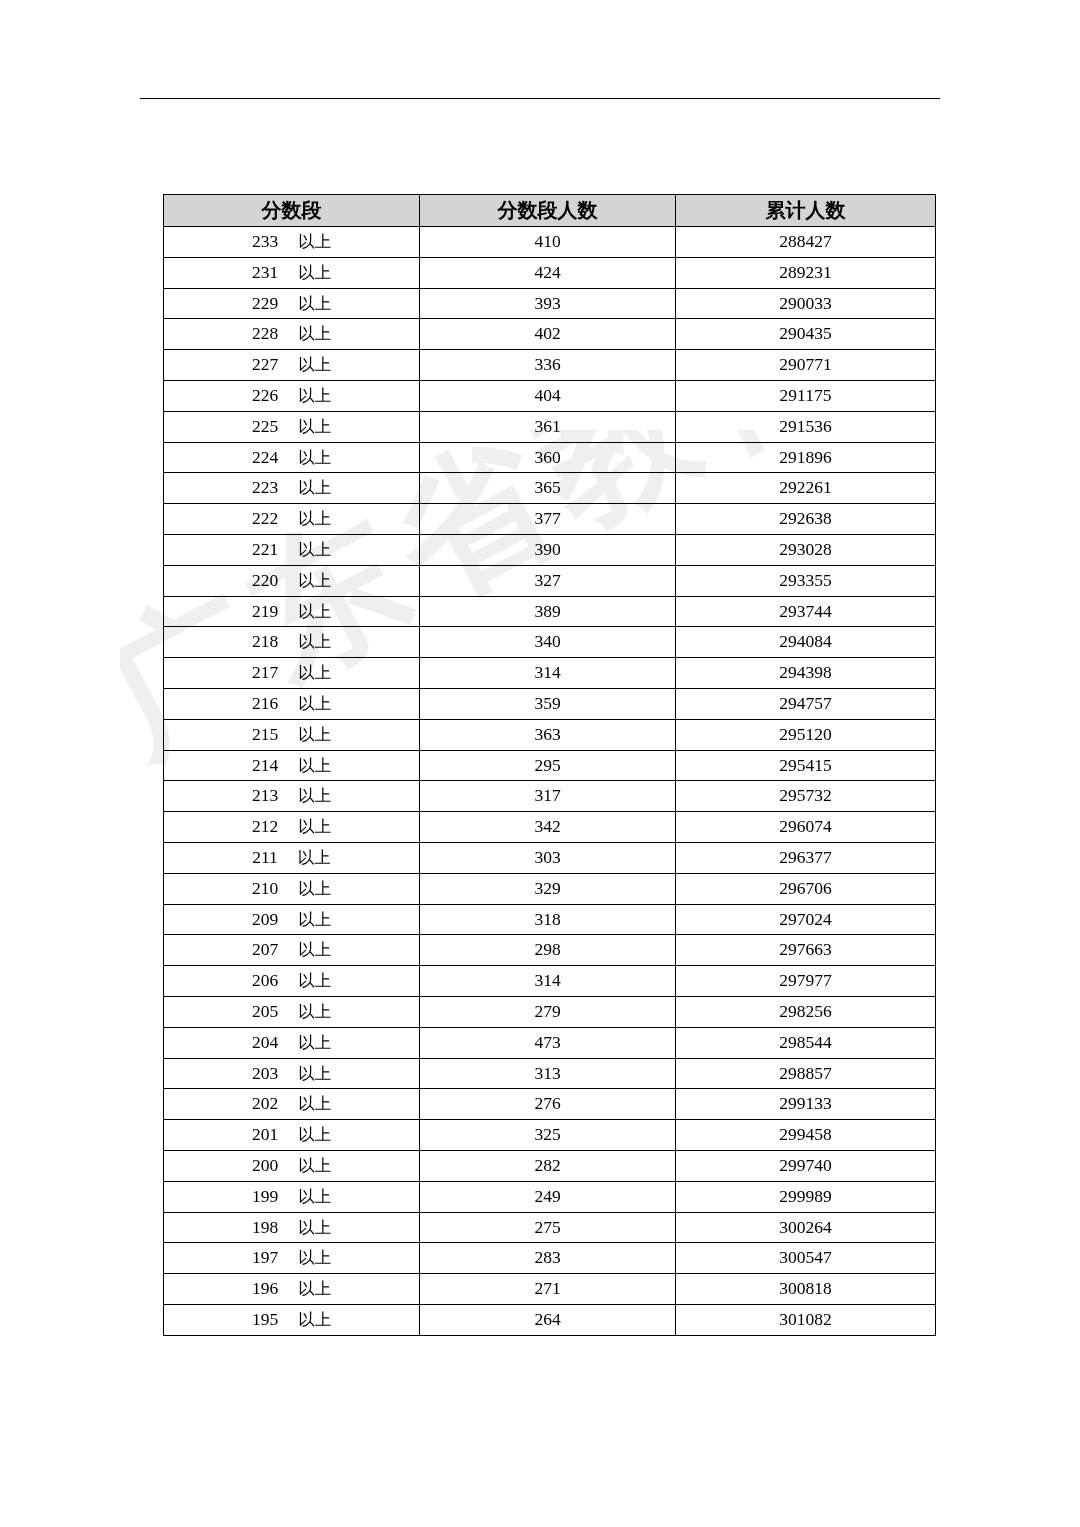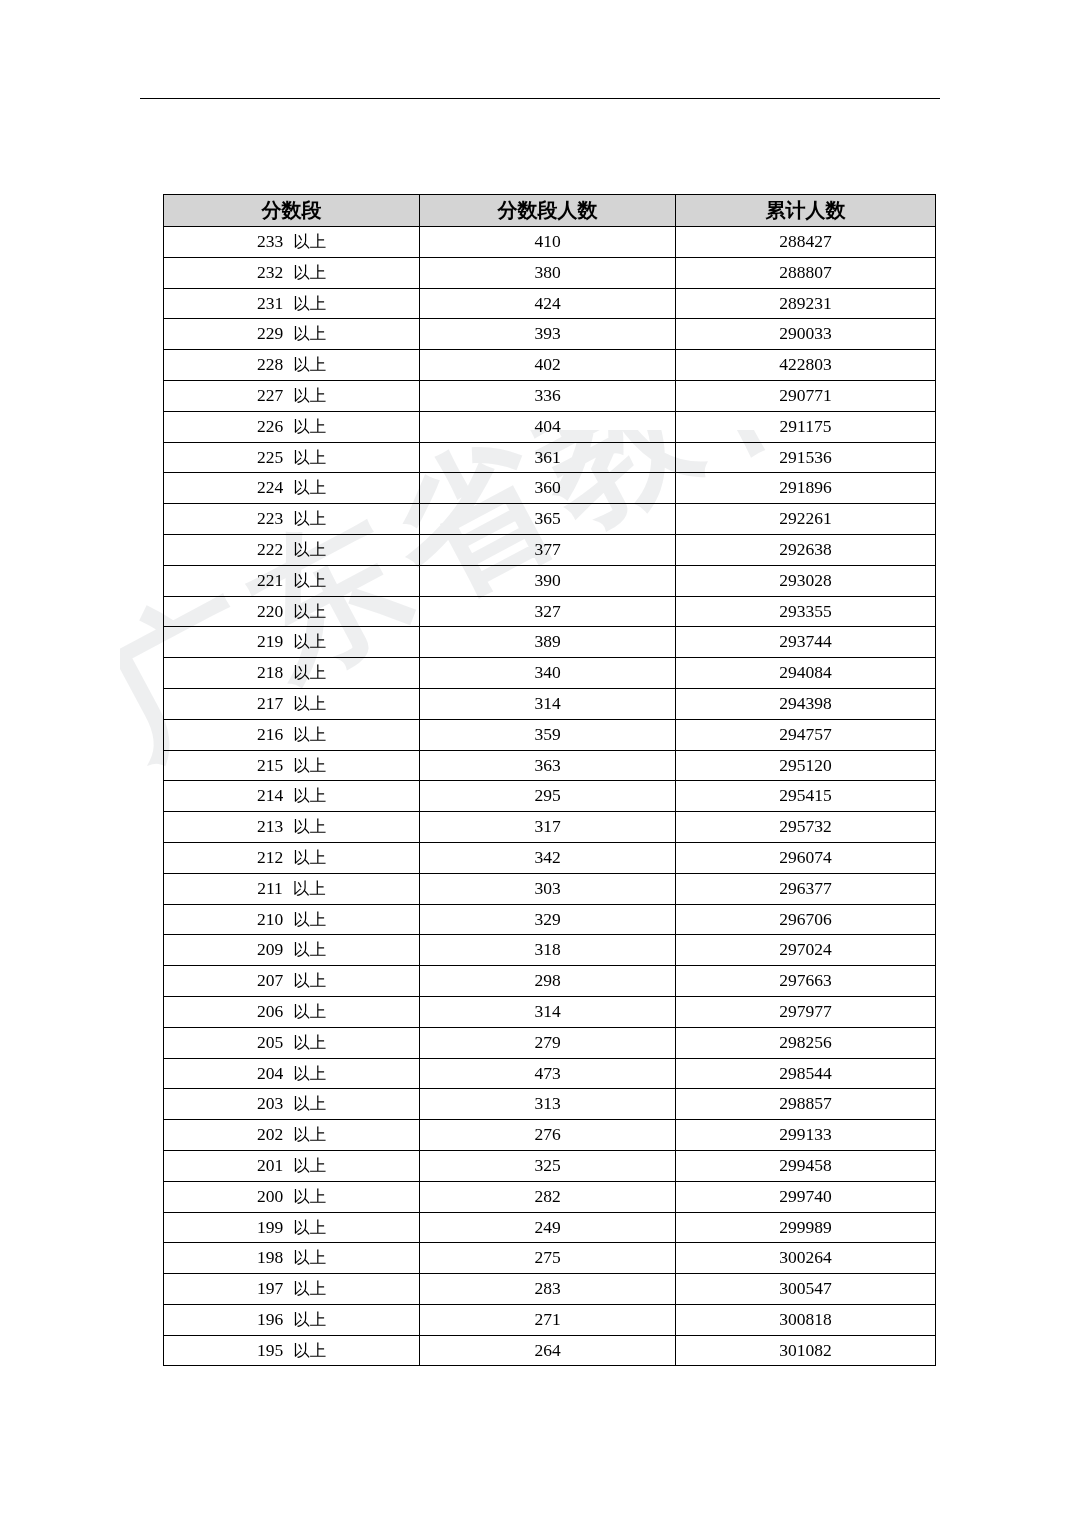--- a/index.html
+++ b/index.html
@@ -84,21 +84,21 @@
     font-size: 17.5px;
     height: 29.8px;
     line-height: 29.8px;
     padding: 0;
     background: transparent;
   }
   td.band { font-family: "Liberation Serif", serif; }
   td.band .cjk {
     font-family: "Liberation Sans", sans-serif;
     font-size: 16.5px;
-    padding-left: 10px;
+    padding-left: 20px;
   }
 </style>
 </head>
 <body>
 
 <div class="page">
 
   <div class="header-rule"></div>
 
   <div class="watermark">
@@ -119,38 +119,33 @@
           <th>累计人数</th>
         </tr>
       </thead>
       <tbody id="table-body">
           <tr>
             <td class="band"><span>233</span><span class="cjk">以上</span></td>
             <td>410</td>
             <td>288427</td>
           </tr>
           <tr>
-            <td class="band"><span>232</span><span class="cjk">以上</span></td>
-            <td>380</td>
-            <td>288807</td>
-          </tr>
-          <tr>
             <td class="band"><span>231</span><span class="cjk">以上</span></td>
             <td>424</td>
             <td>289231</td>
           </tr>
           <tr>
             <td class="band"><span>229</span><span class="cjk">以上</span></td>
             <td>393</td>
             <td>290033</td>
           </tr>
           <tr>
             <td class="band"><span>228</span><span class="cjk">以上</span></td>
             <td>402</td>
-            <td>422803</td>
+            <td>290435</td>
           </tr>
           <tr>
             <td class="band"><span>227</span><span class="cjk">以上</span></td>
             <td>336</td>
             <td>290771</td>
           </tr>
           <tr>
             <td class="band"><span>226</span><span class="cjk">以上</span></td>
             <td>404</td>
             <td>291175</td>

